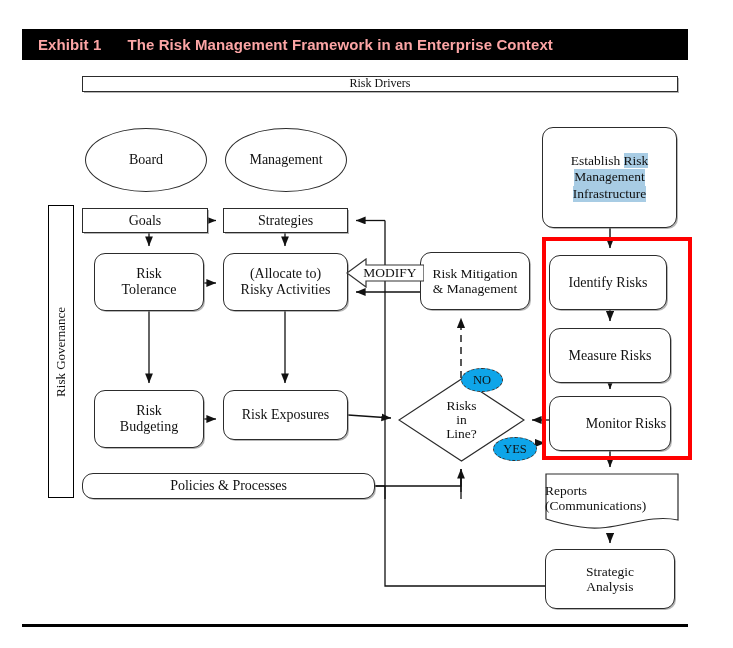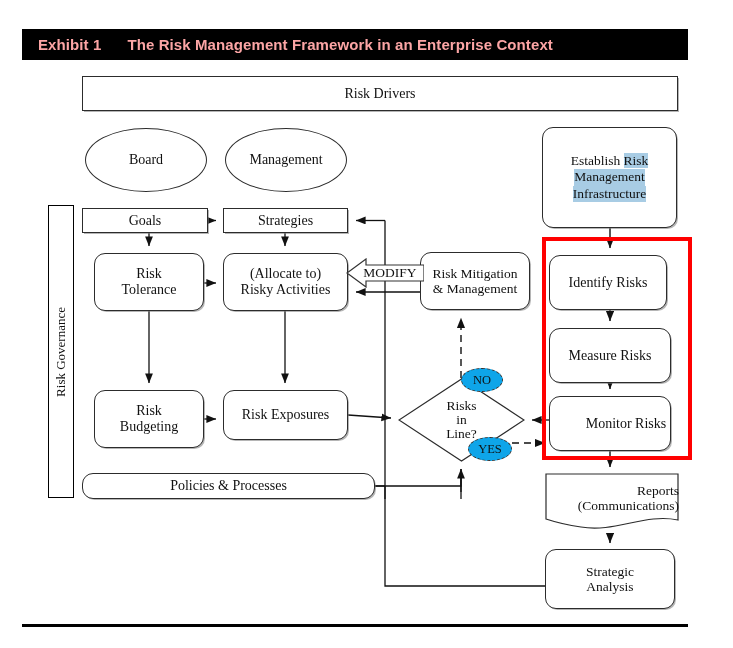--- a/index.html
+++ b/index.html
@@ -26,21 +26,21 @@
     display:flex;align-items:center;justify-content:center;
     text-align:center;line-height:1.12;font-size:14px;
     box-shadow:1.5px 1.5px 0 -0.5px rgba(120,120,120,.55);
   }
   .node.rounded{border-radius:11px;}
   .node.sharp{border-radius:0;box-shadow:1.5px 1.5px 0 -0.5px rgba(120,120,120,.55);}
   .node.ellipse{border-radius:50%;box-shadow:none;}
   .node.plain{box-shadow:none;}
 
   
-  #risk-drivers{left:82px;top:76px;width:596px;height:35px;font-size:14px;}
+  #risk-drivers{left:82px;top:76px;width:596px;height:16px;font-size:12px;}
 
   
   #board{left:85px;top:128px;width:122px;height:64px;}
   #management{left:225px;top:128px;width:122px;height:64px;}
 
   
   #risk-governance{
     left:48px;top:205px;width:26px;height:293px;
     border:1px solid #000;background:#fff;box-shadow:none;
   }
@@ -67,41 +67,41 @@
   #diamond-label{
     position:absolute;inset:0;display:flex;flex-direction:column;
     align-items:center;justify-content:center;font-size:13.5px;line-height:1.06;
   }
   .tag-ellipse{
     position:absolute;border:1.4px dashed #333;border-radius:50%;
     background:#0ea5e9;font-size:12.5px;display:flex;align-items:center;justify-content:center;
     font-family:"Liberation Serif",serif;
   }
   #tag-no{left:461px;top:368px;width:40px;height:22px;}
-  #tag-yes{left:468px;top:437px;width:42px;height:22px;}
+  #tag-yes{left:493px;top:437px;width:42px;height:22px;}
 
   
   #establish{left:542px;top:127px;width:135px;height:101px;font-size:13.5px;line-height:1.2;}
   #identify{left:549px;top:255px;width:118px;height:55px;}
   #measure{left:549px;top:328px;width:122px;height:55px;}
   #monitor{left:549px;top:396px;width:122px;height:55px;padding-left:32px;}
   #strategic{left:545px;top:549px;width:130px;height:60px;font-size:13.5px;}
 
   
   #red-box{
     position:absolute;left:542px;top:237px;width:150px;height:223px;
     border:4px solid #ff0000;box-sizing:border-box;background:transparent;
   }
 
   
   #reports-wrap{position:absolute;left:545px;top:473px;width:134px;height:62px;}
   #reports-wrap svg{position:absolute;inset:0;}
   #reports-label{
     position:absolute;left:0;top:4px;width:100%;height:44px;
-    display:flex;flex-direction:column;align-items:flex-end;justify-content:center;
+    display:flex;flex-direction:column;align-items:flex-start;justify-content:center;
     font-size:13.5px;line-height:1.1;font-family:Liberation Serif, serif;
   }
 
   
   #modify-wrap{position:absolute;left:346px;top:258px;width:78px;height:30px;text-align:center;}
   #modify-wrap svg{position:absolute;inset:0;}
   #modify-text{
     position:absolute;inset:0;display:flex;align-items:center;justify-content:center;
     font-size:13.5px;padding-left:10px;box-sizing:border-box;
   }

